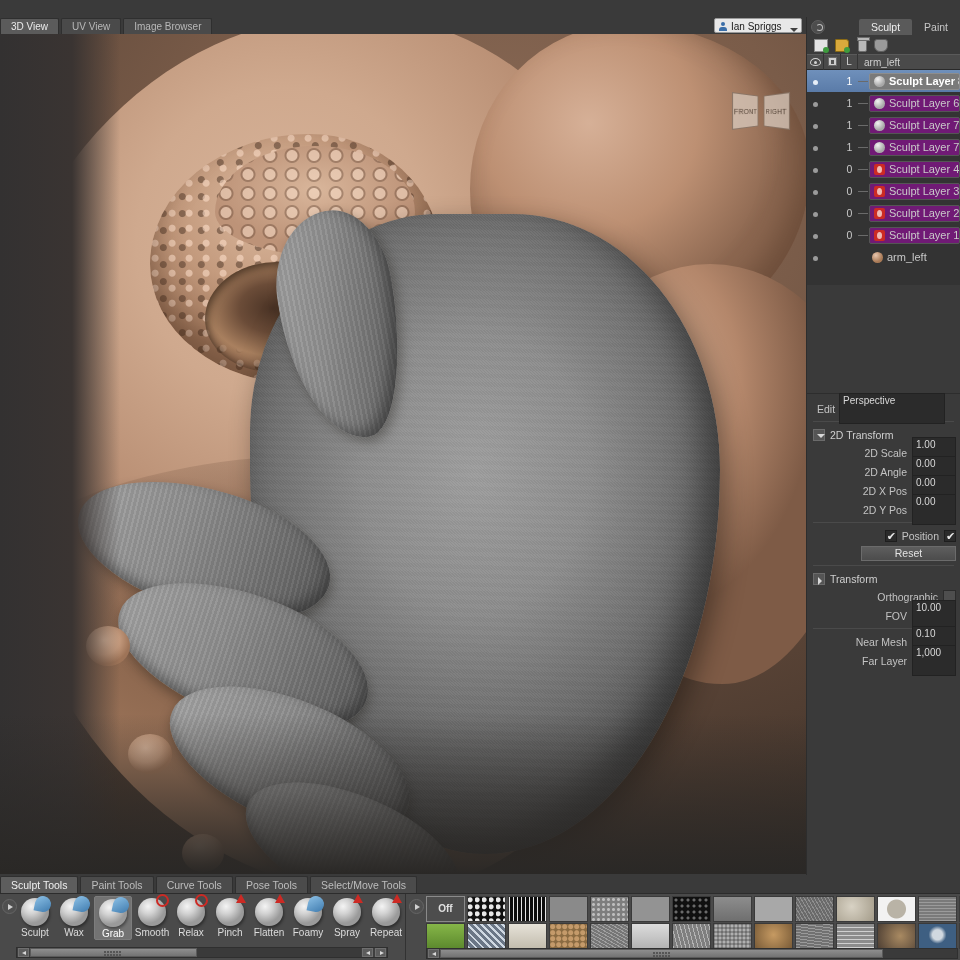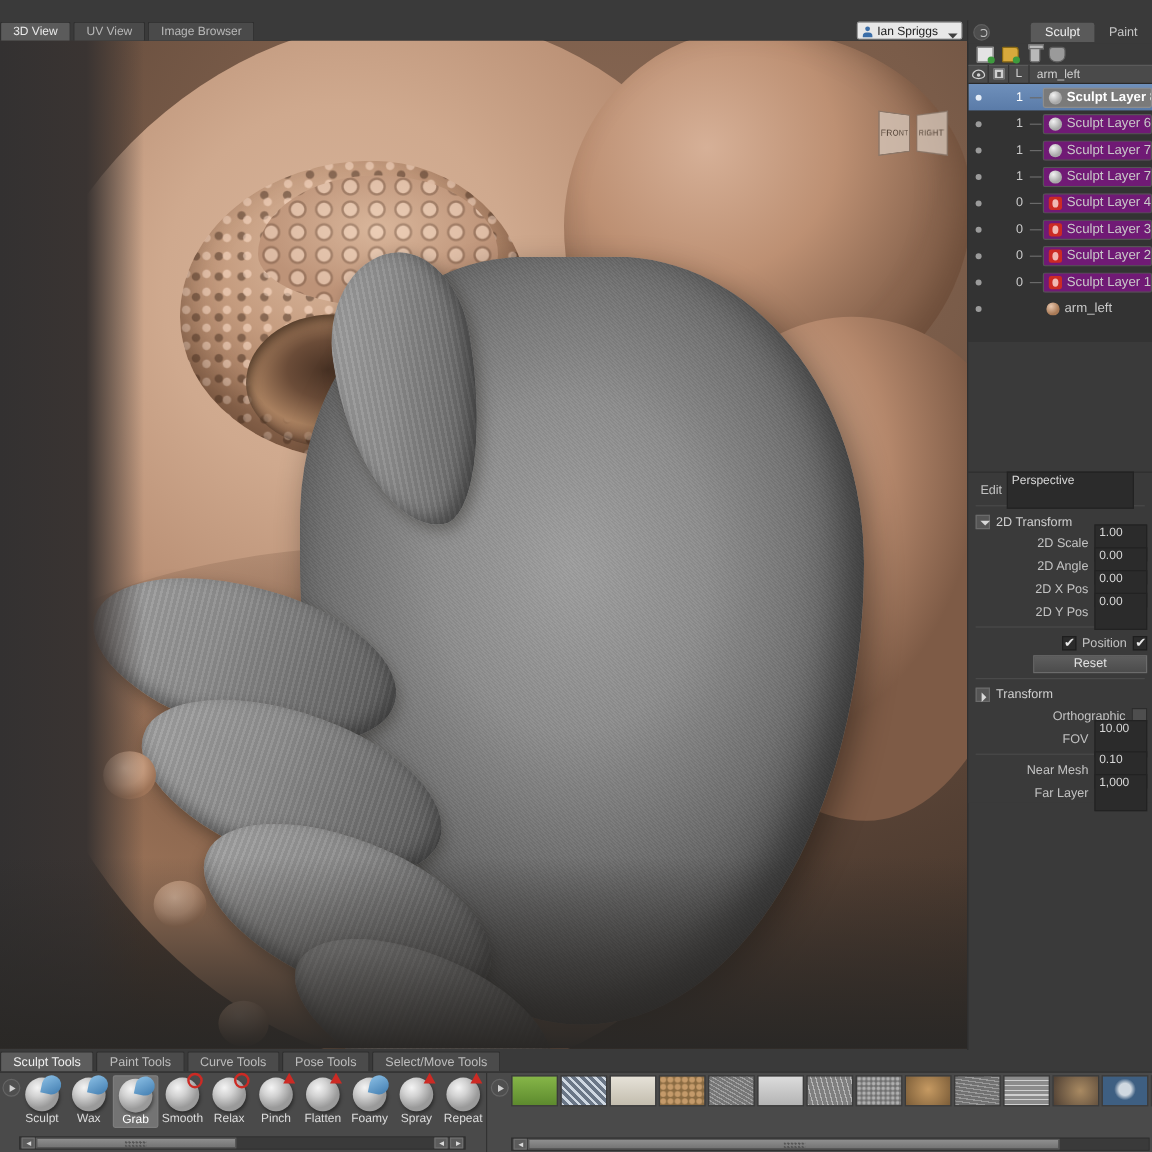--- a/index.html
+++ b/index.html
@@ -703,20 +703,37 @@
           <span class="hs-track"></span>
           <span class="hs-arrow"></span>
           <span class="hs-arrow r"></span>
         </div>
       </div>
 
       <div class="tray-right">
         <div class="circbtn" style="left:3px; top:5px;"></div>
         <div class="sten-wrap">
           <div class="sten-row">
+            <div class="sten off">Off</div>
+            <div class="sten" style="background:radial-gradient(circle at 30% 40%,#e8e8e8 0 2px,rgba(0,0,0,0) 3px) 0 0/7px 7px,#101010;"></div>
+            <div class="sten" style="background:repeating-linear-gradient(90deg,#e4e4e4 0 1px,#0c0c0c 1px 4px);"></div>
+            <div class="sten" style="background:#8a8a8a;"></div>
+            <div class="sten" style="background:radial-gradient(circle at 50% 50%,#bdbdbd 0 1px,#7e7e7e 2px) 0 0/5px 5px;"></div>
+            <div class="sten" style="background:#939393;"></div>
+            <div class="sten" style="background:radial-gradient(circle at 50% 50%,#6a6a6a 0 1px,#101010 2px) 0 0/6px 6px;"></div>
+            <div class="sten" style="background:linear-gradient(180deg,#8d8d8d,#6f6f6f);"></div>
+            <div class="sten" style="background:#a8a8a8;"></div>
+            <div class="sten" style="background:repeating-linear-gradient(60deg,#8f8f8f 0 1px,#6a6a6a 1px 3px);"></div>
+            <div class="sten" style="background:radial-gradient(circle at 40% 40%,#d8d2c4,#a49c8a);"></div>
+            <div class="sten" style="background:radial-gradient(circle at 50% 50%,#b9b3a6 0 9px,#f2f2f2 10px);"></div>
+            <div class="sten" style="background:repeating-linear-gradient(0deg,#9b9b9b 0 1px,#7a7a7a 1px 3px);"></div>
+            <div class="sten" style="background:#787878;"></div>
+
+          </div>
+          <div class="sten-row">
             <div class="sten" style="background:linear-gradient(180deg,#86b648,#5d8a2e);"></div>
             <div class="sten" style="background:repeating-linear-gradient(45deg,#cfd8e2 0 2px,#6a7686 2px 5px);"></div>
             <div class="sten" style="background:linear-gradient(180deg,#e6e2d8,#c3bdae);"></div>
             <div class="sten" style="background:radial-gradient(circle at 45% 45%,#c49a6a 0 2px,#8a6b42 3px) 0 0/6px 6px;"></div>
             <div class="sten" style="background:repeating-linear-gradient(30deg,#a0a0a0 0 1px,#767676 1px 3px);"></div>
             <div class="sten" style="background:linear-gradient(180deg,#dcdcdc,#b4b4b4);"></div>
             <div class="sten" style="background:repeating-linear-gradient(75deg,#b4b4b4 0 1px,#7f7f7f 1px 4px);"></div>
             <div class="sten" style="background:radial-gradient(circle at 50% 50%,#b0b0b0 0 1px,#6f6f6f 2px) 0 0/4px 4px;"></div>
             <div class="sten" style="background:radial-gradient(circle at 50% 45%,#c69a62,#7a5c38);"></div>
             <div class="sten" style="background:repeating-linear-gradient(8deg,#9a9a9a 0 1px,#717171 1px 3px);"></div>

